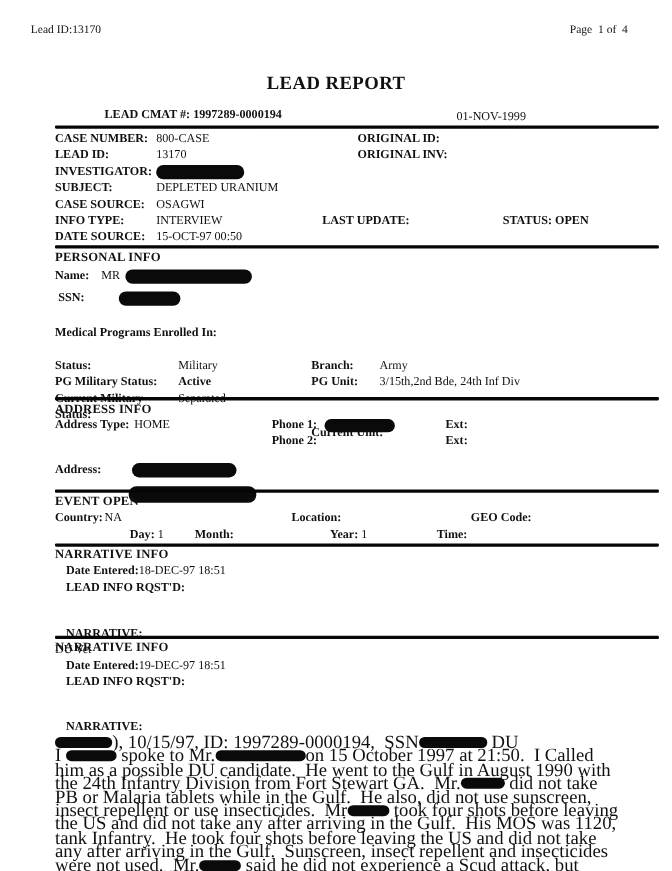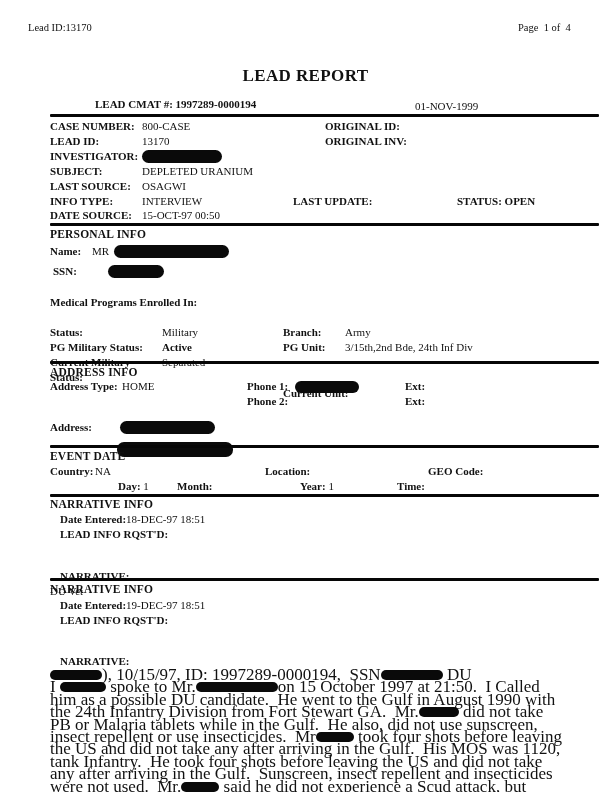--- a/index.html
+++ b/index.html
@@ -53,21 +53,21 @@
     </div>
     <div class="row">
       <span class="lbl" style="width:92px;">INVESTIGATOR:</span>
       <span class="redact" style="width:80px; height:13px; margin-top:1px;"></span>
     </div>
     <div class="row">
       <span class="lbl" style="width:92px;">SUBJECT:</span>
       <span>DEPLETED URANIUM</span>
     </div>
     <div class="row">
-      <span class="lbl" style="width:92px;">LAST SOURCE:</span>
+      <span class="lbl" style="width:92px;">CASE SOURCE:</span>
       <span>OSAGWI</span>
     </div>
     <div class="row">
       <span class="lbl" style="width:92px;">INFO TYPE:</span>
       <span style="width:151px;">INTERVIEW</span>
       <span class="lbl" style="width:164px;">LAST UPDATE:</span>
       <span class="lbl"><span>STATUS:</span> <span>OPEN</span></span>
     </div>
     <div class="row">
       <span class="lbl" style="width:92px;">DATE SOURCE:</span>
@@ -129,21 +129,21 @@
       <span class="redact" style="width:95px; height:13px;"></span>
     </div>
     <div class="row" style="margin-top:7px;">
       <span class="redact" style="width:116px; height:15px; margin-left:67px;"></span>
     </div>
   </div>
 
   <div class="rule" style="top:445px;"></div>
 
   <div class="abs fld" style="left:50px; top:449px; width:549px;">
-    <div class="sechead">EVENT DATE</div>
+    <div class="sechead">EVENT OPEN</div>
     <div class="row" style="margin-top:1px;">
       <span class="lbl" style="width:45px;">Country:</span>
       <span style="width:170px;">NA</span>
       <span class="lbl" style="width:163px;">Location:</span>
       <span class="lbl">GEO Code:</span>
     </div>
     <div class="row">
       <span style="width:68px;"></span>
       <span style="width:59px;"><span class="lbl">Day:</span> <span>1</span></span>
       <span class="lbl" style="width:123px;">Month:</span>

